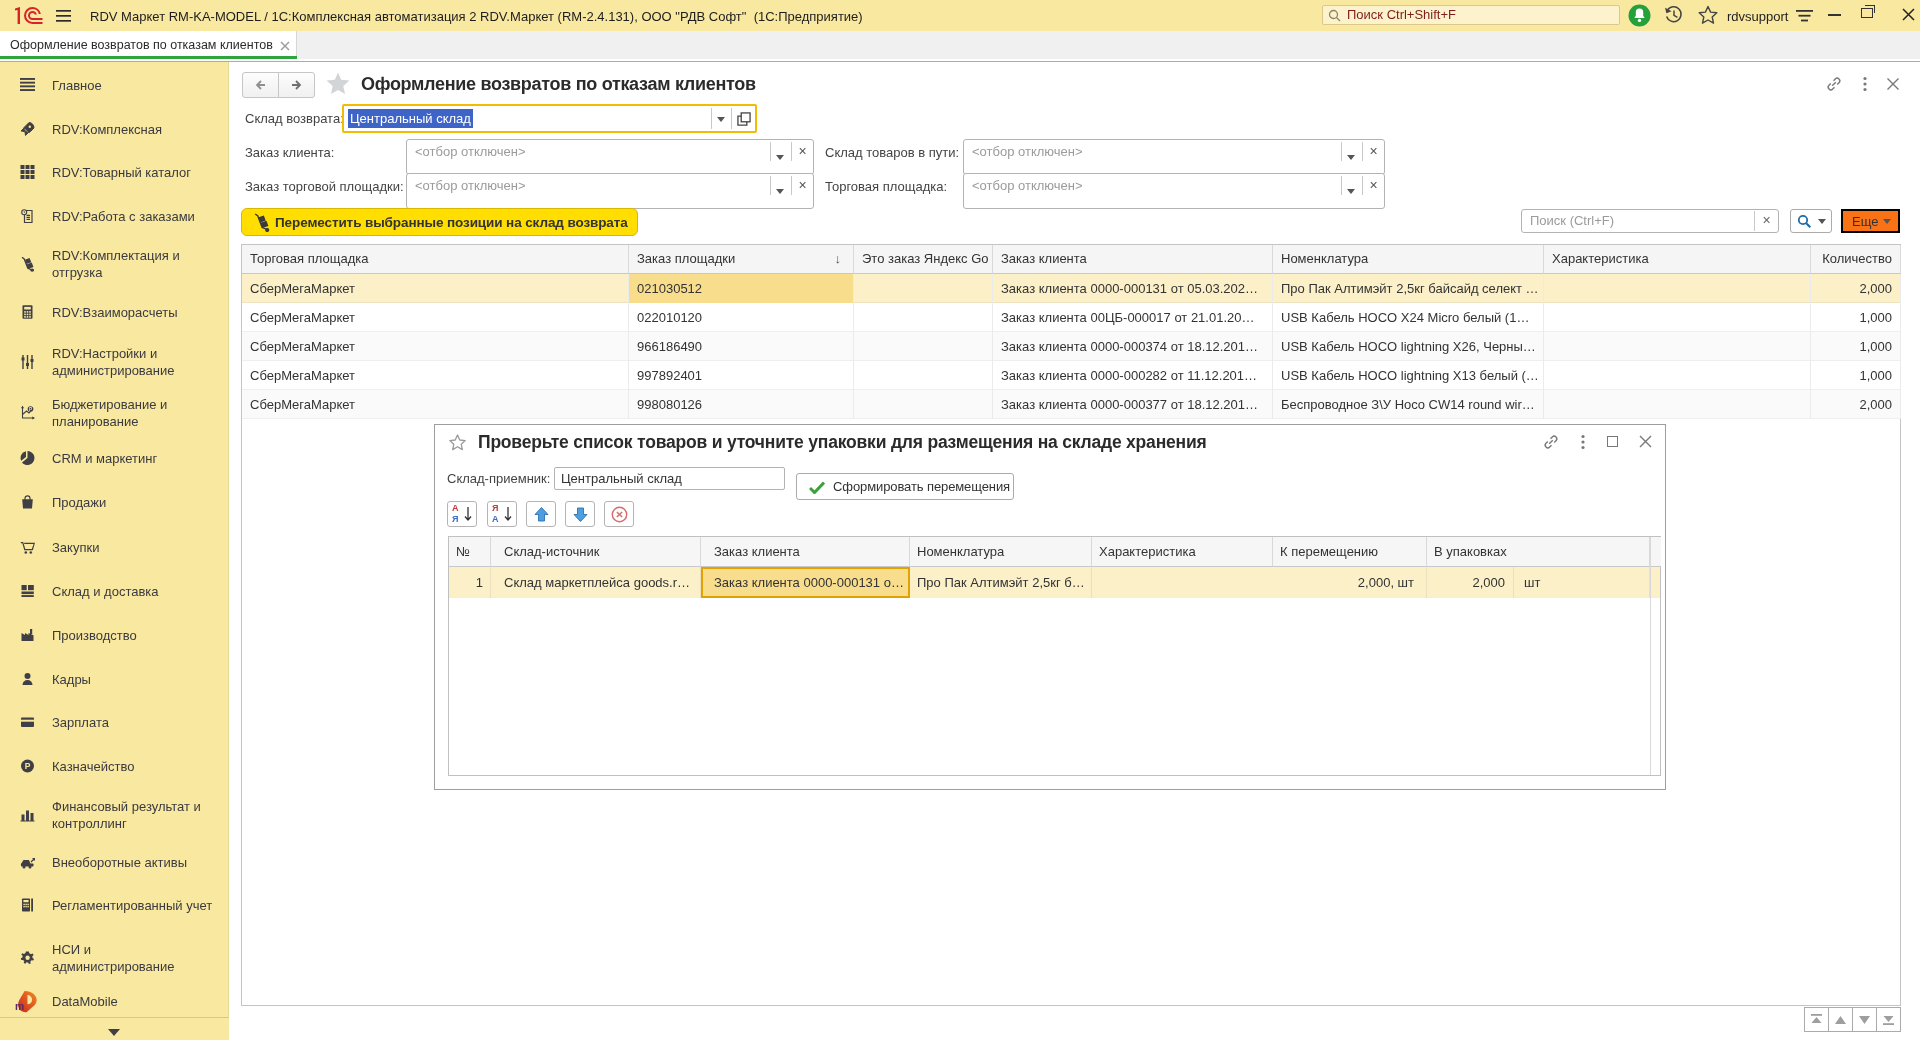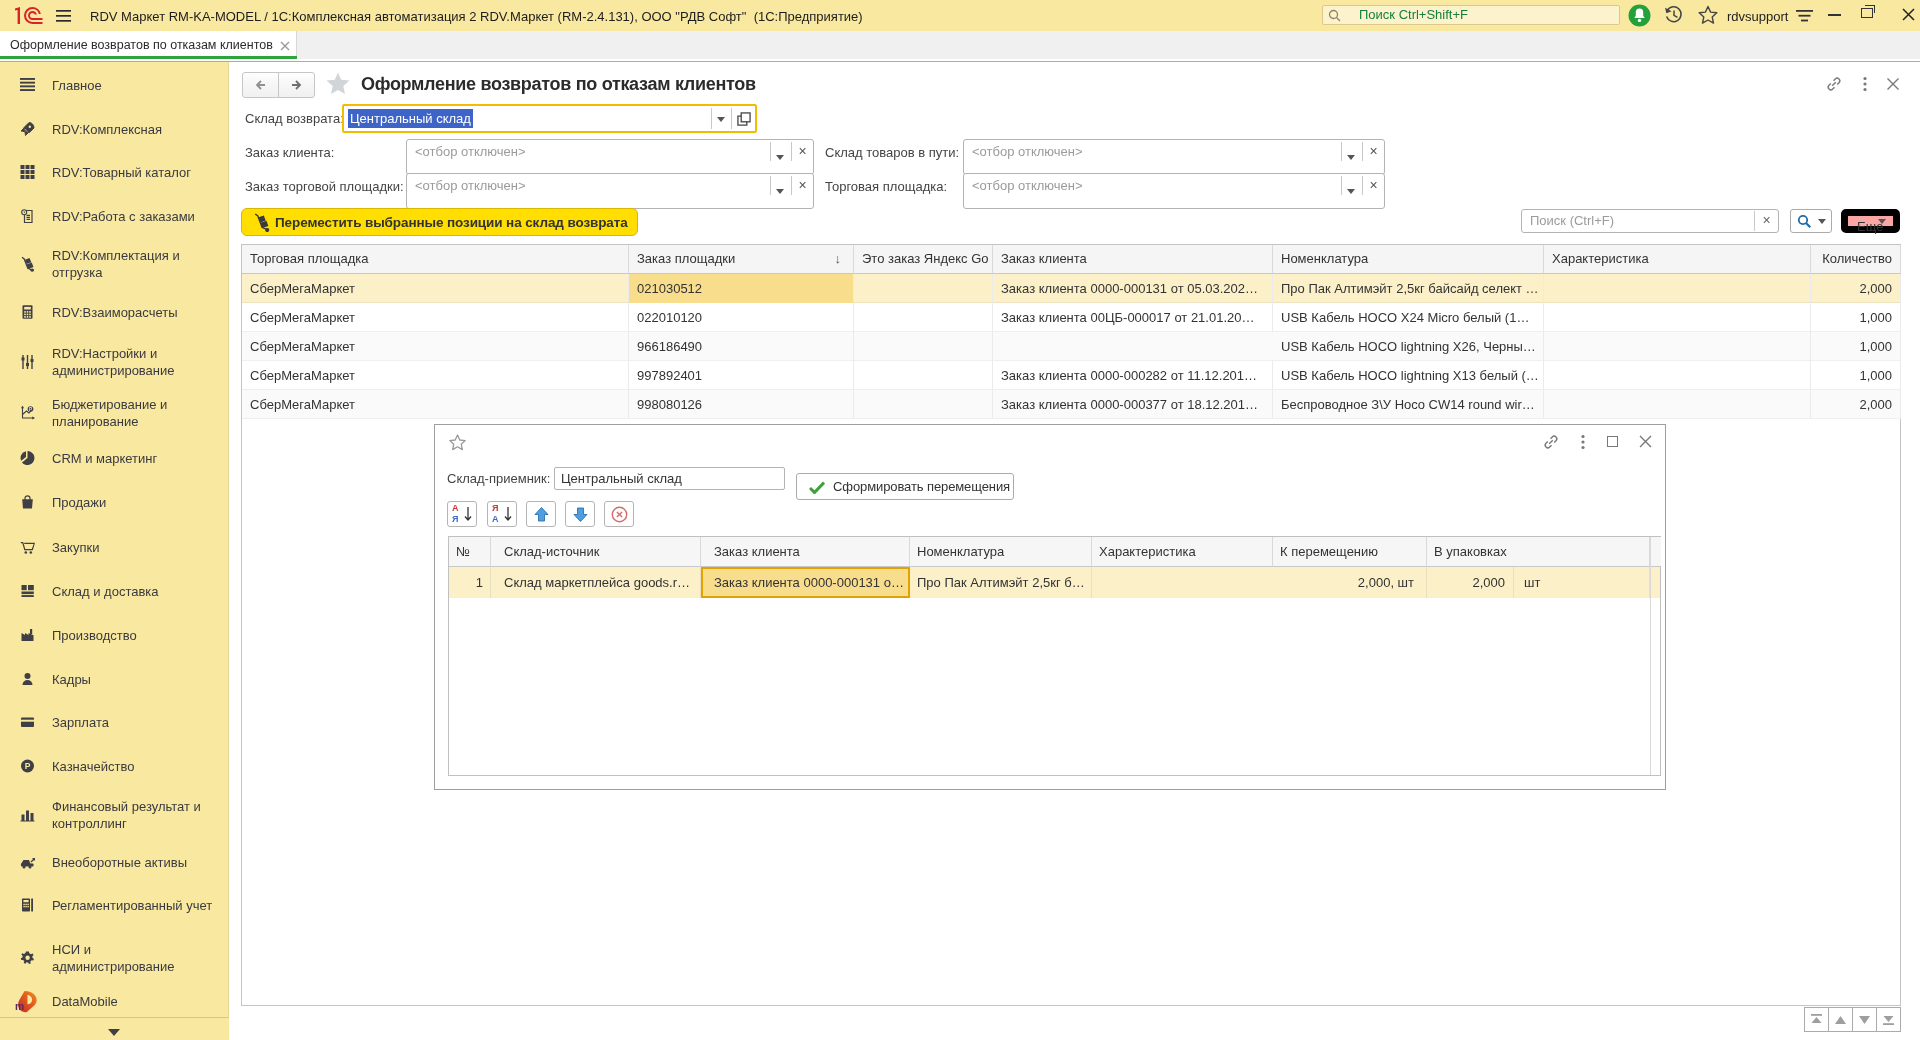--- a/index.html
+++ b/index.html
@@ -1,19 +1,19 @@
 <!DOCTYPE html>
 <html><head><meta charset="utf-8">
 <style>
 *{margin:0;padding:0;box-sizing:border-box}
 html,body{width:1920px;height:1040px;overflow:hidden;background:#fff;font-family:"Liberation Sans",sans-serif;font-size:13px;color:#333}
 .abs{position:absolute}
 #topbar{position:absolute;left:0;top:0;width:1920px;height:31px;background:#F9E8A0}
 #topbar .ttl{position:absolute;left:90px;top:9px;font-size:13px;color:#1d1d1d;white-space:nowrap}
-#tsearch{position:absolute;left:1322px;top:5px;width:298px;height:20px;background:#FCF3CC;border:1px solid #dcc98a;border-radius:2px;color:#15803d;font-size:13px;line-height:18px;padding-left:36px}
+#tsearch{position:absolute;left:1322px;top:5px;width:298px;height:20px;background:#FCF3CC;border:1px solid #dcc98a;border-radius:2px;color:#7f1d1d;font-size:13px;line-height:18px;padding-left:24px}
 #tabstrip{position:absolute;left:0;top:31px;width:1920px;height:28px;background:#F0F0F0}
 #tab1{position:absolute;left:0;top:0;width:297px;height:28px;background:#fff;border-right:1px solid #D7D7D7}
 #tab1 .t{position:absolute;left:10px;top:7px;font-size:12.5px;color:#2b2b2b;white-space:nowrap}
 #tab1 .grn{position:absolute;left:0;bottom:0;width:297px;height:3px;background:#2FA43C}
 #underline{position:absolute;left:0;top:61px;width:1920px;height:1px;background:#ABABAB}
 #sidebar{position:absolute;left:0;top:62px;width:229px;height:978px;background:#F9E8A0;border-right:1px solid #E8D893}
 .sbitem{position:absolute;left:0;width:196px;height:44px}
 .sbico{position:absolute;left:20px;top:50%;transform:translateY(-50%);width:15px;height:15px}
 .sbtxt{position:absolute;left:52px;top:50%;transform:translateY(-50%);font-size:13px;color:#3a3a40;line-height:17px;white-space:nowrap}
 #sbmore{position:absolute;left:0;top:1017px;width:229px;height:23px;border-top:1px solid #D9C87F;background:#F9E8A0}
@@ -419,21 +419,21 @@
   <div class="abs" style="right:23px;top:1px;width:1px;height:20px;background:#C9C9C9"></div>
   <div class="abs" style="right:0;top:0;width:23px;height:22px;text-align:center;line-height:21px;color:#666;font-size:14px">×</div>
 </div>
 <div class="abs" style="left:1790px;top:209px;width:42px;height:24px;border:1px solid #ABABAB;border-radius:3px;background:#fff">
   <svg class="abs" style="left:6px;top:4px" width="15" height="15" viewBox="0 0 15 15">
       <circle cx="6" cy="6" r="4.2" fill="none" stroke="#1E6BA8" stroke-width="1.8"></circle>
       <line x1="9.2" y1="9.2" x2="13.3" y2="13.3" stroke="#1E6BA8" stroke-width="2.1"></line>
     </svg>
   <div class="dar" style="right:5px"></div>
 </div>
-<div class="abs" style="left:1841px;top:209px;width:59px;height:24px;border:7px solid #000000;border-radius:5px;background:#fca5a5">
+<div class="abs" style="left:1841px;top:209px;width:59px;height:24px;border:2px solid #000000;border-radius:0;background:#f97316">
   <div class="abs" style="left:9px;top:3px;color:#333">Еще</div>
   <div class="dar" style="right:7px"></div>
 </div>
 <div id="mtbl">
     <div class="mh " style="left:0px;width:387px">Торговая площадка</div>
     <div class="mh " style="left:387px;width:225px">Заказ площадки<span style="position:absolute;right:12px;top:0;color:#555;font-weight:normal">↓</span></div>
     <div class="mh " style="left:612px;width:139px">Это заказ Яндекс Go</div>
     <div class="mh " style="left:751px;width:280px">Заказ клиента</div>
     <div class="mh " style="left:1031px;width:271px">Номенклатура</div>
     <div class="mh " style="left:1302px;width:267px">Характеристика</div>
@@ -453,20 +453,21 @@
       <div class="cell" style="left:612px;width:139px"></div>
       <div class="cell" style="left:751px;width:280px">Заказ клиента 00ЦБ-000017 от 21.01.20…</div>
       <div class="cell" style="left:1031px;width:271px">USB Кабель HOCO X24 Micro белый (1…</div>
       <div class="cell" style="left:1302px;width:267px"></div>
       <div class="cell num" style="left:1569px;width:90px">1,000</div>
     </div>
     <div class="mr" style="left:0;top:87px;width:1658px;background:#FAFAFA;border-bottom:1px solid #EFEFEF">
       <div class="cell" style="left:0px;width:387px">СберМегаМаркет</div>
       <div class="cell" style="left:387px;width:225px">966186490</div>
       <div class="cell" style="left:612px;width:139px"></div>
+      <div class="cell" style="left:751px;width:280px">Заказ клиента 0000-000374 от 18.12.201…</div>
       <div class="cell" style="left:1031px;width:271px">USB Кабель HOCO lightning X26, Черны…</div>
       <div class="cell" style="left:1302px;width:267px"></div>
       <div class="cell num" style="left:1569px;width:90px">1,000</div>
     </div>
     <div class="mr" style="left:0;top:116px;width:1658px;background:#fff;border-bottom:1px solid #EFEFEF">
       <div class="cell" style="left:0px;width:387px">СберМегаМаркет</div>
       <div class="cell" style="left:387px;width:225px">997892401</div>
       <div class="cell" style="left:612px;width:139px"></div>
       <div class="cell" style="left:751px;width:280px">Заказ клиента 0000-000282 от 11.12.201…</div>
       <div class="cell" style="left:1031px;width:271px">USB Кабель HOCO lightning X13 белый (…</div>
@@ -480,20 +481,21 @@
       <div class="cell" style="left:751px;width:280px">Заказ клиента 0000-000377 от 18.12.201…</div>
       <div class="cell" style="left:1031px;width:271px">Беспроводное З\У Hoco CW14 round wir…</div>
       <div class="cell" style="left:1302px;width:267px"></div>
       <div class="cell num" style="left:1569px;width:90px">2,000</div>
     </div>
   </div>
 <div id="dlg">
   <svg class="abs" style="left:14px;top:9px" width="17" height="17" viewBox="0 0 17 17">
       <path d="M8.5 1 L10.8 6 L16.2 6.6 L12.2 10.2 L13.3 15.6 L8.5 12.8 L3.7 15.6 L4.8 10.2 L0.8 6.6 L6.2 6 Z" fill="none" stroke="#9a9a9a" stroke-width="1.3" stroke-linejoin="round"></path>
     </svg>
+  <div id="dlgtitle">Проверьте список товаров и уточните упаковки для размещения на складе хранения</div>
   <svg class="abs" style="left:1108px;top:9px" width="16" height="16" viewBox="0 0 16 16">
       <g stroke="#787878" stroke-width="1.4" fill="none">
         <path d="M6.2 9.8 L9.8 6.2"></path>
         <path d="M7.5 4.8 L9.3 3 a2.6 2.6 0 0 1 3.7 3.7 L11.2 8.5"></path>
         <path d="M8.5 11.2 L6.7 13 a2.6 2.6 0 0 1 -3.7 -3.7 L4.8 7.5"></path>
       </g>
     </svg>
   <svg class="abs" style="left:1141px;top:9px" width="14" height="16" viewBox="0 0 14 16">
       <g fill="#787878">
         <circle cx="7" cy="2.5" r="1.6"></circle>

